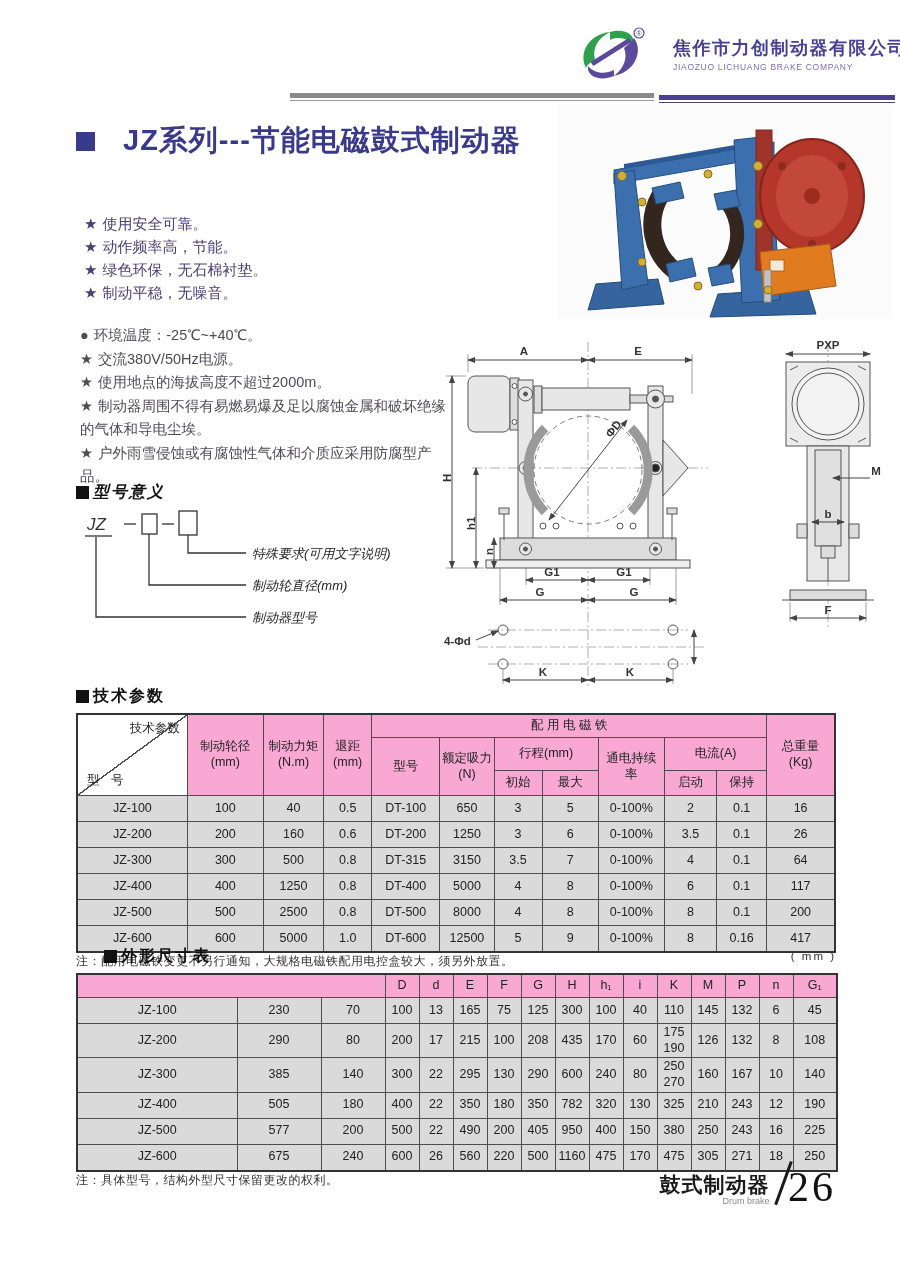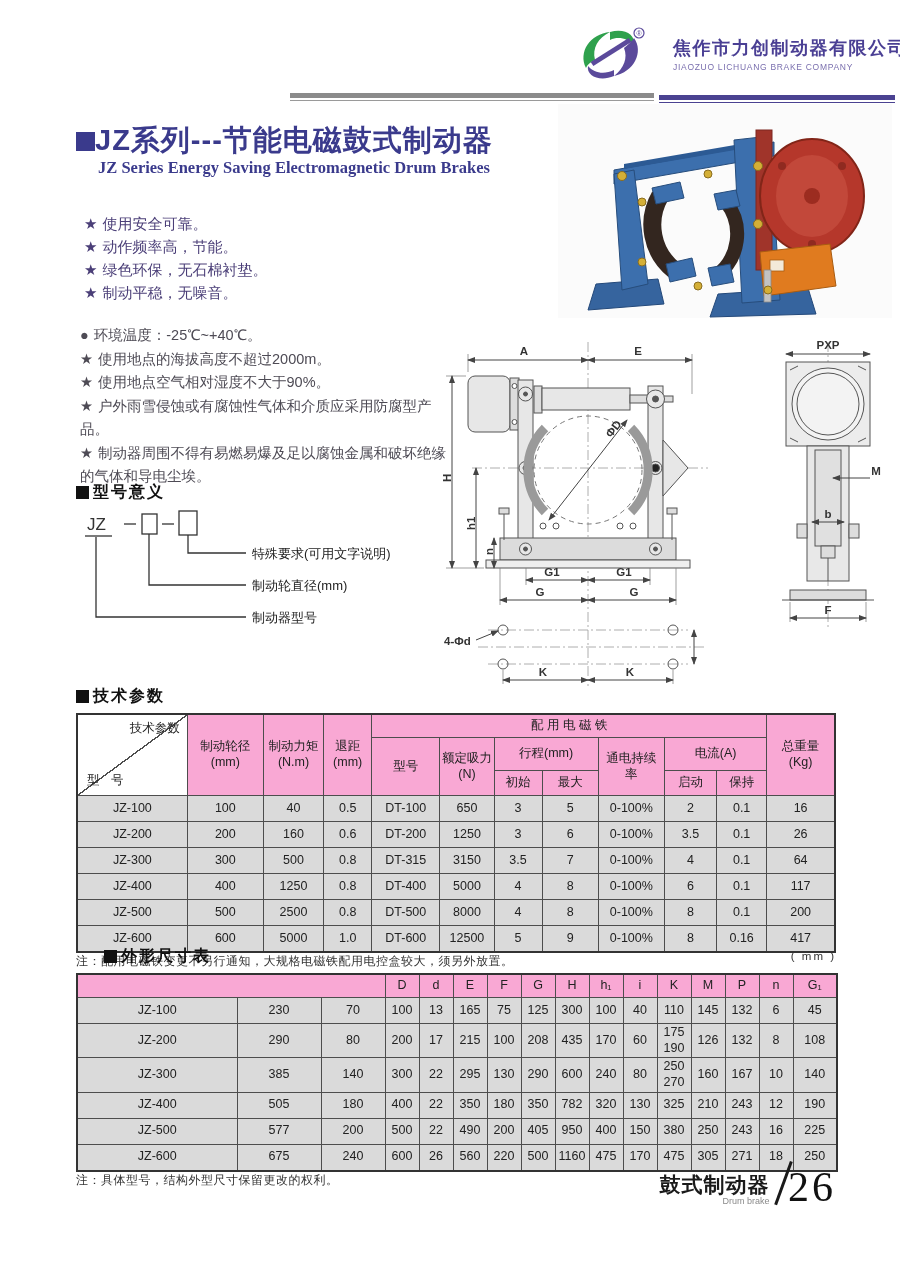--- a/index.html
+++ b/index.html
@@ -12,39 +12,39 @@
   .company{margin-left:23px;margin-top:12px;}
   .company-cn{font-size:18px;font-weight:bold;color:#4a3f94;letter-spacing:1.5px;white-space:nowrap;}
   .company-en{font-size:8.5px;color:#7a6fae;letter-spacing:0.7px;margin-top:2px;white-space:nowrap;}
   .rule-gray{position:absolute;left:290px;top:93px;width:364px;height:5px;background:#8b8b8b;}
   .rule-gray-thin{position:absolute;left:290px;top:100px;width:364px;height:1px;background:#9a9a9a;}
   .rule-navy{position:absolute;left:659px;top:95px;width:236px;height:5px;background:#4a4291;}
   .rule-navy-thin{position:absolute;left:659px;top:102px;width:236px;height:1px;background:#4a4291;}
 
   
   .title-block{position:absolute;left:76px;top:124px;}
-  .title-row{display:flex;align-items:flex-start;}
+  .title-row{display:flex;align-items:flex-start;gap:28px;}
   .title-square{width:19px;height:19px;background:#3a3a8c;margin-top:8px;flex:none;}
   .title-cn{font-size:29px;font-weight:bold;color:#3a3a8c;letter-spacing:1px;line-height:1.15;white-space:nowrap;}
   .title-en{font-family:"Liberation Serif",serif;font-size:16.5px;font-weight:bold;color:#3a3a8c;margin-left:22px;margin-top:1px;white-space:nowrap;}
 
   
   .photo{position:absolute;left:558px;top:104px;}
 
   
   .features{position:absolute;left:84px;top:212px;font-size:15px;color:#4b3f78;line-height:23px;}
   .bullet{margin-right:5px;}
   .conditions{position:absolute;left:80px;top:324px;width:372px;font-size:14.5px;color:#4e4b55;line-height:23.5px;}
 
   
   .section-title{display:flex;align-items:center;font-size:16px;font-weight:bold;color:#111;letter-spacing:2px;}
   .sq{width:13px;height:13px;background:#111;margin-right:4px;flex:none;}
 
   
-  .model-block{position:absolute;left:76px;top:482px;}
+  .model-block{position:absolute;left:76px;top:482px;font-style:italic;}
 
   
   .drawing{position:absolute;left:438px;top:328px;}
   .drawing text{font-size:11.5px;fill:#333;font-weight:bold;}
   .cl{stroke:#999;stroke-width:0.8;stroke-dasharray:10 3 2 3;fill:none;}
   .st{stroke:#555;stroke-width:1;}
   .dim{stroke:#444;stroke-width:1;fill:none;}
   .ext{stroke:#777;stroke-width:0.7;fill:none;}
 
   
@@ -99,21 +99,20 @@
   <div class="rule-gray"></div>
   <div class="rule-gray-thin"></div>
   <div class="rule-navy"></div>
   <div class="rule-navy-thin"></div>
 
   <div class="title-block">
     <div class="title-row">
       <div class="title-square"></div>
       <div class="title-cn">JZ系列---节能电磁鼓式制动器</div>
     </div>
-    <div class="title-en">JZ Series Energy Saving Electromagnetic Drum Brakes</div>
   </div>
 
   <svg class="photo" width="334" height="214" viewBox="0 0 334 214">
     <rect x="0" y="0" width="334" height="214" fill="#fbfbfb"></rect>
 
     <polygon points="38,180 100,175 106,200 30,206" fill="#36649e" stroke="#24497a" stroke-width="1"></polygon>
     <polygon points="160,190 250,184 258,210 152,213" fill="#36649e" stroke="#24497a" stroke-width="1"></polygon>
 
     <polygon points="56,66 216,38 216,52 56,80" fill="#3c6fad" stroke="#274d7c" stroke-width="1"></polygon>
     <polygon points="66,60 212,35 212,40 66,65" fill="#2c5a94"></polygon>
@@ -157,24 +156,24 @@
 
   <div class="features">
     <div><span class="bullet">★</span><span>使用安全可靠。</span></div>
     <div><span class="bullet">★</span><span>动作频率高，节能。</span></div>
     <div><span class="bullet">★</span><span>绿色环保，无石棉衬垫。</span></div>
     <div><span class="bullet">★</span><span>制动平稳，无噪音。</span></div>
   </div>
 
   <div class="conditions">
     <div><span class="bullet">●</span><span>环境温度：-25℃~+40℃。</span></div>
+    <div><span class="bullet">★</span><span>交流380V/50Hz电源。</span></div>
     <div><span class="bullet">★</span><span>使用地点的海拔高度不超过2000m。</span></div>
-    <div><span class="bullet">★</span><span>使用地点空气相对湿度不大于90%。</span></div>
+    <div><span class="bullet">★</span><span>制动器周围不得有易燃易爆及足以腐蚀金属和破坏绝缘的气体和导电尘埃。</span></div>
     <div><span class="bullet">★</span><span>户外雨雪侵蚀或有腐蚀性气体和介质应采用防腐型产品。</span></div>
-    <div><span class="bullet">★</span><span>制动器周围不得有易燃易爆及足以腐蚀金属和破坏绝缘的气体和导电尘埃。</span></div>
   </div>
 
   <div class="model-block">
     <div class="section-title">
         <span class="sq"></span>
         <span>型号意义</span>
       </div>
     <svg width="360" height="128" viewBox="0 0 360 128" style="margin-top:6px">
       <g stroke="#333" fill="none" stroke-width="1.3">
         <line x1="9" y1="27" x2="36" y2="27"></line>

